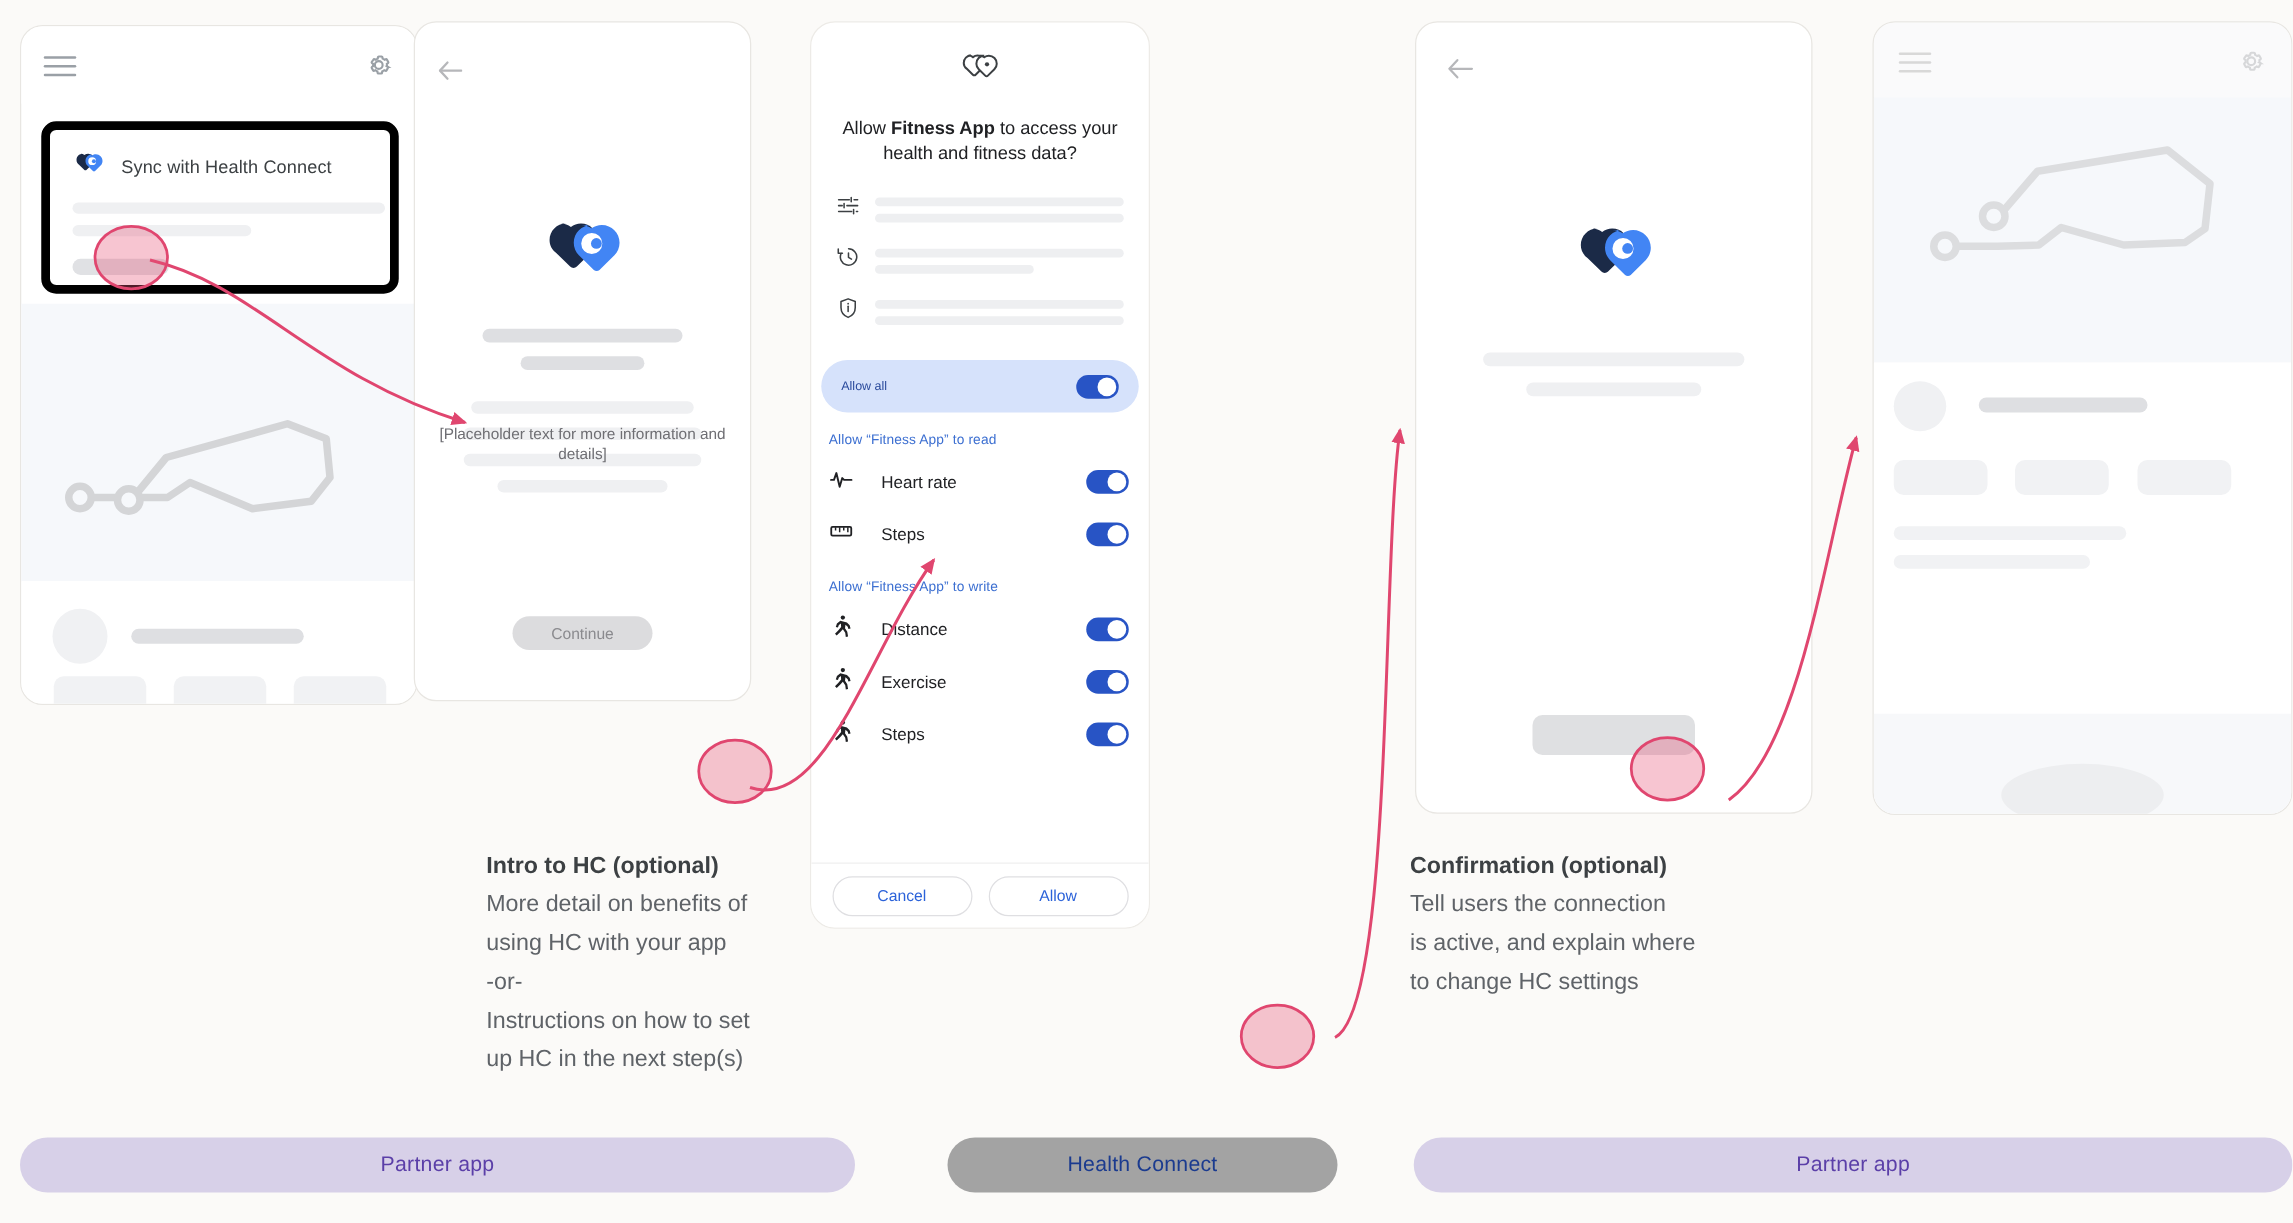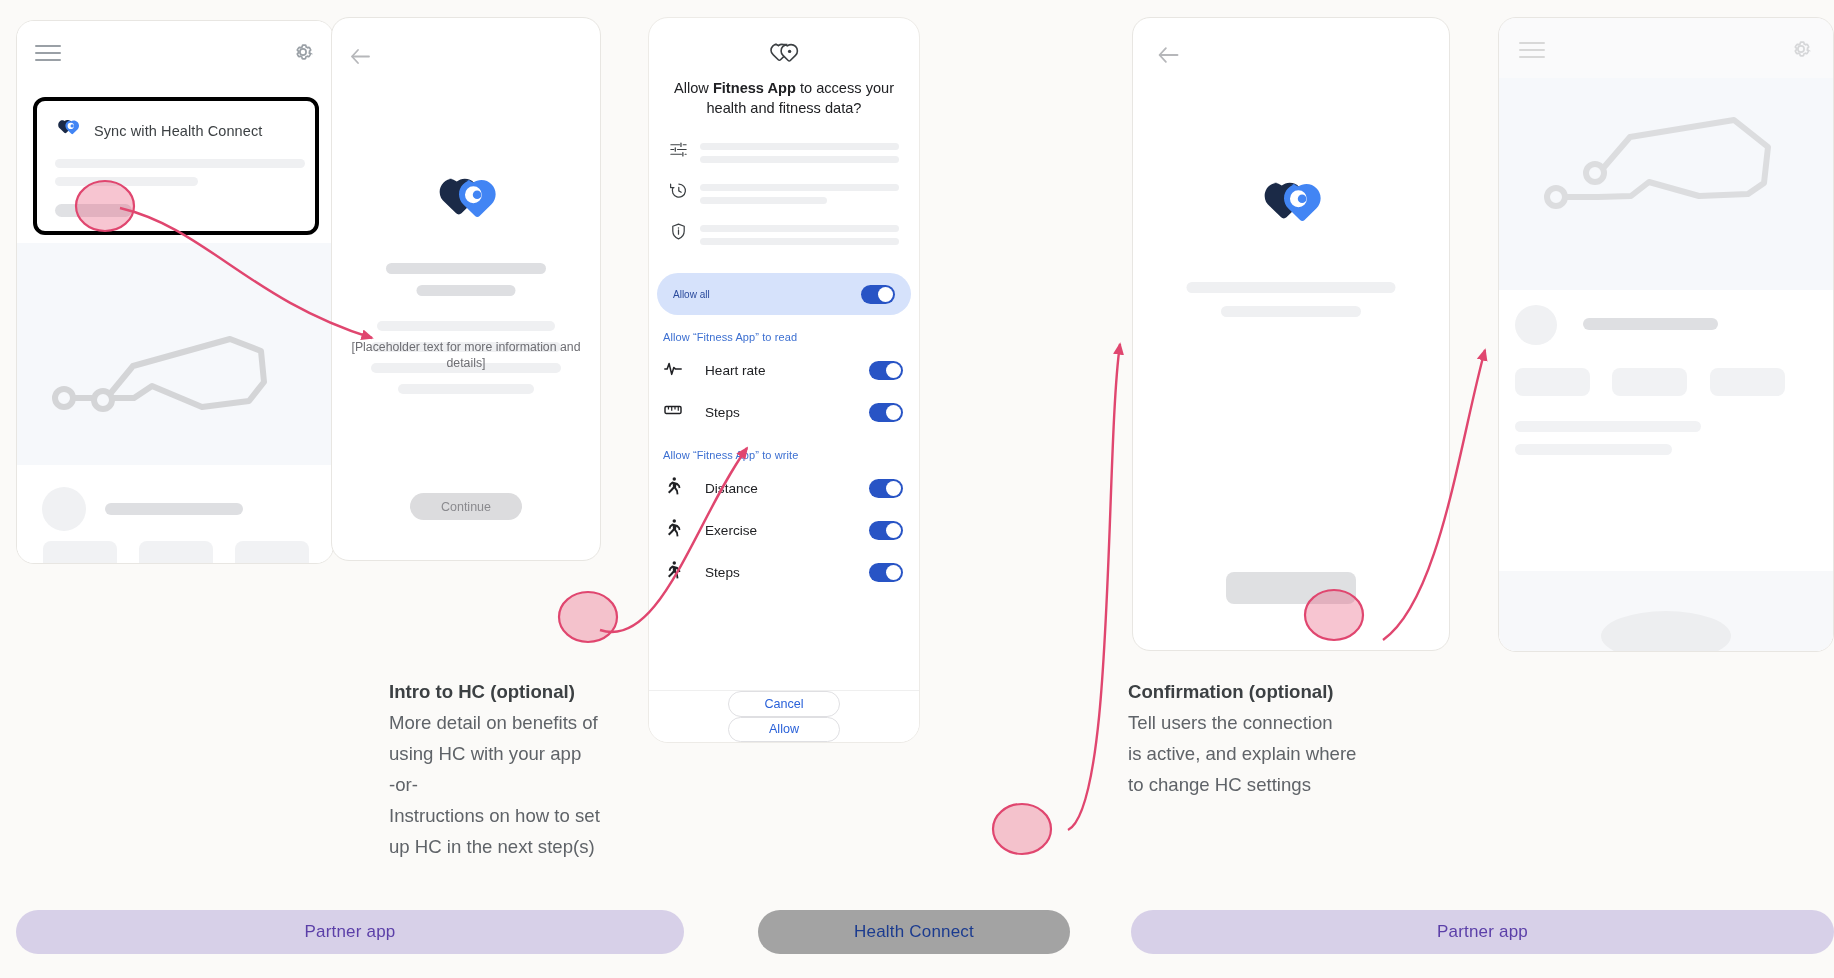--- a/index.html
+++ b/index.html
@@ -39,21 +39,21 @@
 
   
   .sk { background:#E6E6E8; border-radius:20px; }
   .sk.light { background:#EFF0F2; }
   .sk.vlight { background:#F1F2F4; }
 
   
   #panel1 { left:16px; top:20px; width:318px; height:544px; }
   #p1-card {
     position:absolute; left:16px; top:76px; width:286px; height:138px;
-    background:#fff; border:4px solid #000000; border-radius:12px;
+    background:#fff; border:7px solid #000000; border-radius:12px;
   }
   #p1-card .title {
     position:absolute; left:57px; top:22px;
     font-size:14.5px; color:#3C4043; letter-spacing:.1px; white-space:nowrap;
   }
   #p1-map {
     position:absolute; left:0; top:222px; width:100%; height:222px;
     background:#F6F8FB;
   }
   #p1-lower { position:absolute; left:0; top:444px; width:100%; bottom:0; background:#fff; }
@@ -71,21 +71,21 @@
   }
 
   
   #panel3 {
     left:648px; top:17px; width:272px; height:726px;
     border-radius:20px; background:#fff; border:1px solid #EDEBE7;
   }
   #p3-head { position:relative; padding-top:24px; }
   #p3-logo { display:flex; justify-content:center; }
   #p3-title {
-    margin:10px 22px 0; text-align:center;
+    margin:25px 22px 0; text-align:center;
     font-size:14.6px; line-height:20px; color:#202124; font-weight:400;
   }
   #p3-title b { font-weight:700; }
 
   .info-row { display:flex; align-items:flex-start; margin:0 20px; padding-top:12px; gap:12px; }
   .info-row .lines { flex:1; padding-top:3px; }
   .info-row .lines div { height:7px; border-radius:6px; background:#EEEFF1; margin-bottom:6px; }
 
   #p3-allowall {
     margin:22px 8px 0; height:42px; background:#D6E2FB; border-radius:22px;
@@ -103,21 +103,21 @@
 
   .toggle { width:34px; height:19px; background:#2854C5; border-radius:12px; position:relative; flex:none; }
   .toggle::after {
     content:""; position:absolute; right:2px; top:2px; width:15px; height:15px;
     background:#fff; border-radius:50%;
   }
 
   #p3-actions {
     position:absolute; left:0; right:0; bottom:0; height:52px;
     background:#fff; border-top:1px solid #EFEFEF;
-    display:flex; align-items:center; justify-content:space-around; padding:0 10px;flex-direction:column;
+    display:flex; align-items:center; justify-content:space-around; padding:0 10px;
   }
   #p3-actions .btn {
     width:112px; height:32px; border:1px solid #DFDFE2; border-radius:18px;
     display:flex; align-items:center; justify-content:center;
     color:#2B62D9; font-size:12.6px;
   }
 
   
   #panel4 { left:1132px; top:17px; width:318px; height:634px; }
   #p4-btn {

